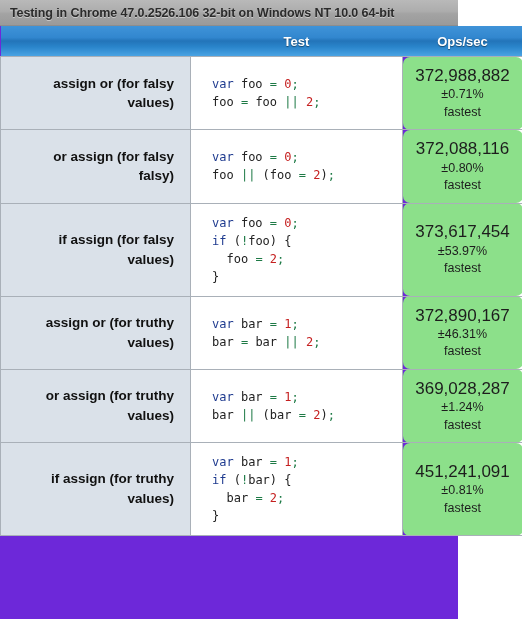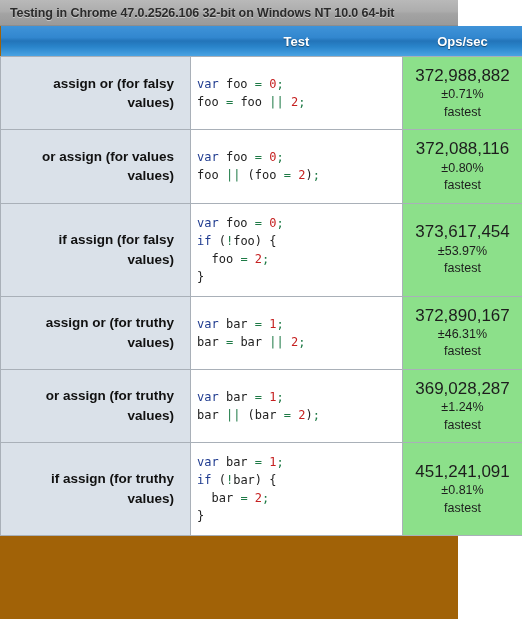--- a/index.html
+++ b/index.html
@@ -11,21 +11,21 @@
     width: 522px;
     height: 619px;
     font-family: "Liberation Sans", sans-serif;
     overflow: hidden;
   }
 
   #app {
     width: 458px;
     height: 619px;
     box-sizing: border-box;
-    background: #a16207;
+    background: #6d28d9;
     position: relative;
   }
 
   
   .title-bar {
     height: 26px;
     background: linear-gradient(to bottom, #b9b9b9 0%, #adadad 45%, #a3a3a3 55%, #9a9a9a 100%);
     border-bottom: 1px solid #8d8d8d;
     display: flex;
     align-items: center;
@@ -78,21 +78,21 @@
     font-size: 13.5px;
     font-weight: bold;
     color: #111111;
     padding: 6px 16px;
     line-height: 1.45;
     border-left: 1px solid #a9b0b8;
   }
 
   td.code-cell {
     background: #ffffff;
-    padding: 10px 0 10px 6px;
+    padding: 10px 0 10px 21px;
     vertical-align: middle;
     margin-left: 16px;
   }
   pre.code {
     margin: 0;
     font-family: "DejaVu Sans Mono", "Liberation Mono", monospace;
     font-size: 12px;
     line-height: 18px;
     color: #222222;
     white-space: pre;
@@ -102,20 +102,21 @@
   .tok-op  { color: #1e7a46; }
   .tok-num { color: #c52020; }
   .tok-pun { color: #222222; }
   .tok-semi{ color: #1e7a46; }
 
   td.ops-cell {
     background: #8ce08a;
     text-align: center;
     padding: 8px 4px;
     border-right: 1px solid #a9b0b8;
+    border-radius: 7px;
   }
   .ops-value {
     font-size: 17px;
     color: #1d1d1d;
     line-height: 1.25;
   }
   .ops-margin {
     font-size: 12.5px;
     color: #1d1d1d;
     line-height: 1.4;
@@ -155,21 +156,21 @@
             <pre class="code"><span class="tok-kw">var</span><span class="tok-pun"> </span><span class="tok-id">foo</span><span class="tok-pun"> </span><span class="tok-op">=</span><span class="tok-pun"> </span><span class="tok-num">0</span><span class="tok-semi">;</span>
 <span class="tok-id">foo</span><span class="tok-pun"> </span><span class="tok-op">=</span><span class="tok-pun"> </span><span class="tok-id">foo</span><span class="tok-pun"> </span><span class="tok-op">||</span><span class="tok-pun"> </span><span class="tok-num">2</span><span class="tok-semi">;</span></pre>
           </td>
           <td class="ops-cell">
             <div class="ops-value">372,988,882</div>
             <div class="ops-margin">±0.71%</div>
             <div class="ops-rank">fastest</div>
           </td>
         </tr>
         <tr>
-          <td class="test-name">or assign (for values values)</td>
+          <td class="test-name">or assign (for falsy falsy)</td>
           <td class="code-cell">
             <pre class="code"><span class="tok-kw">var</span><span class="tok-pun"> </span><span class="tok-id">foo</span><span class="tok-pun"> </span><span class="tok-op">=</span><span class="tok-pun"> </span><span class="tok-num">0</span><span class="tok-semi">;</span>
 <span class="tok-id">foo</span><span class="tok-pun"> </span><span class="tok-op">||</span><span class="tok-pun"> </span><span class="tok-pun">(</span><span class="tok-id">foo</span><span class="tok-pun"> </span><span class="tok-op">=</span><span class="tok-pun"> </span><span class="tok-num">2</span><span class="tok-pun">)</span><span class="tok-semi">;</span></pre>
           </td>
           <td class="ops-cell">
             <div class="ops-value">372,088,116</div>
             <div class="ops-margin">±0.80%</div>
             <div class="ops-rank">fastest</div>
           </td>
         </tr>

